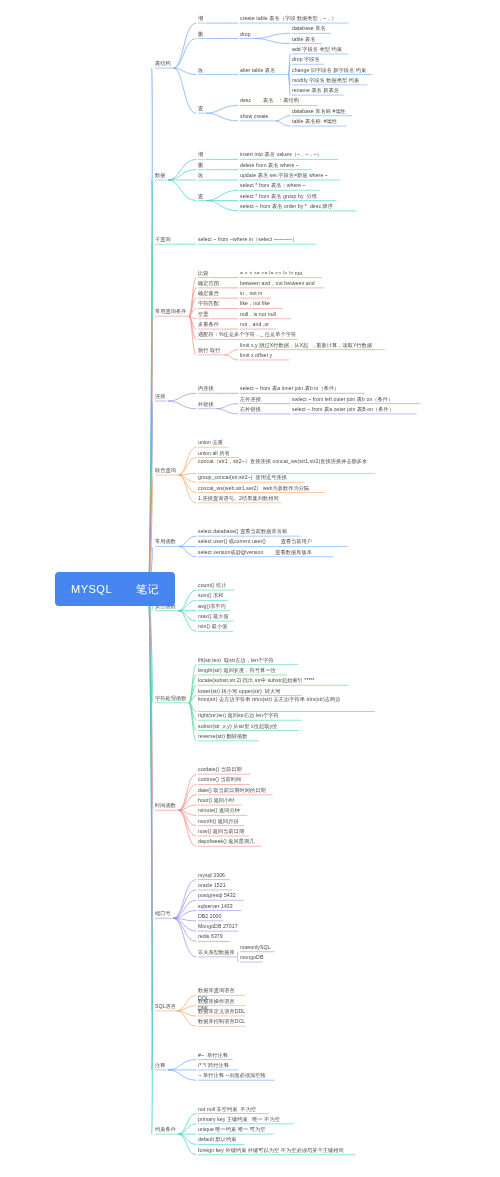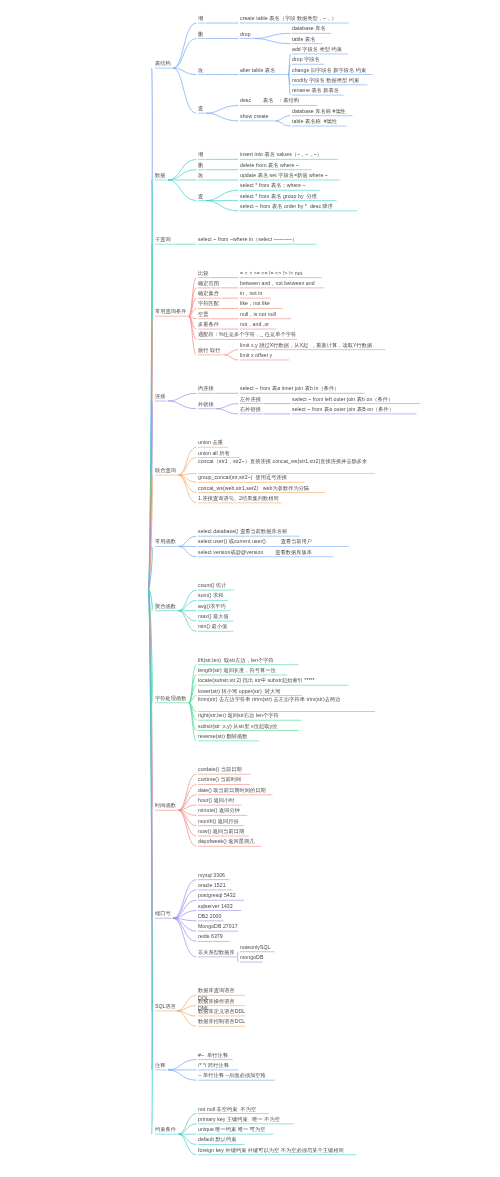--- a/index.html
+++ b/index.html
@@ -393,13 +393,17 @@
       <div class="node lvl2" style="left: 198px; top: 1051.61px; width: 34.6px;">#~  单行注释</div>
       <div class="node lvl2" style="left: 198px; top: 1061.91px; width: 40.5px;">/* */ 跨行注释</div>
       <div class="node lvl2" style="left: 198px; top: 1072.21px; width: 76.9px;">-- 单行注释 --后面必须加空格</div>
       <div class="node lvl1" style="left: 155px; top: 1126.15px; width: 22.8px;">约束条件</div>
       <div class="node lvl2" style="left: 198px; top: 1105.55px; width: 70.85px;">not null 非空约束  不为空</div>
       <div class="node lvl2" style="left: 198px; top: 1115.85px; width: 96px;">primary key 主键约束   唯一 不为空</div>
       <div class="node lvl2" style="left: 198px; top: 1126.15px; width: 75.35px;">unique 唯一约束 唯一 可为空</div>
       <div class="node lvl2" style="left: 198px; top: 1136.45px; width: 46.4px;">default 默认约束</div>
       <div class="node lvl2" style="left: 198px; top: 1146.75px; width: 157.7px;">foreign key 外键约束 外键可以为空 不为空必须与某个主键相同</div>
     </div>
+  <div class="root" id="rootNode" style="left: 55px; top: 572px; width: 120px; height: 34px; background: rgb(71, 134, 240);">
+    <span class="r-en">MYSQL</span>
+    <span class="r-cn">笔记</span>
+  </div>
 </div>
 
 </body></html>

